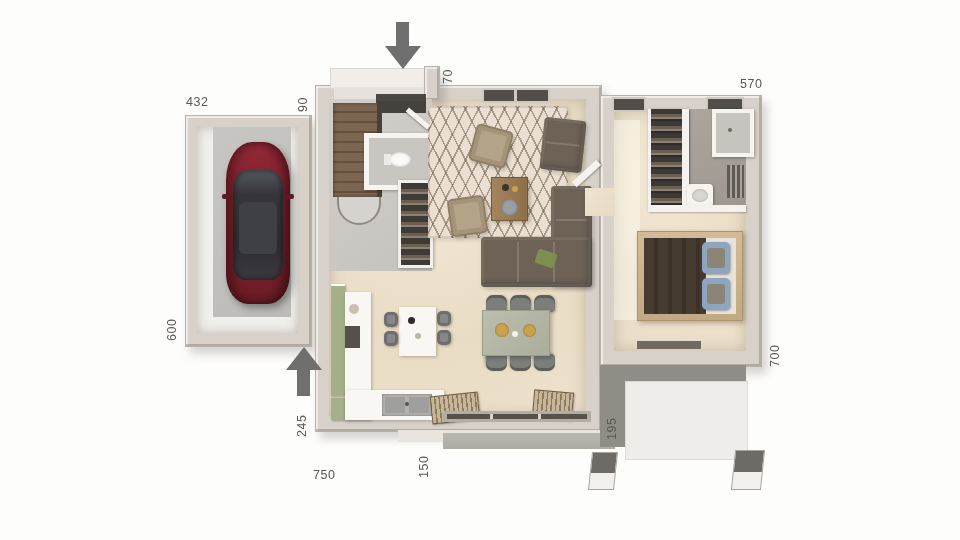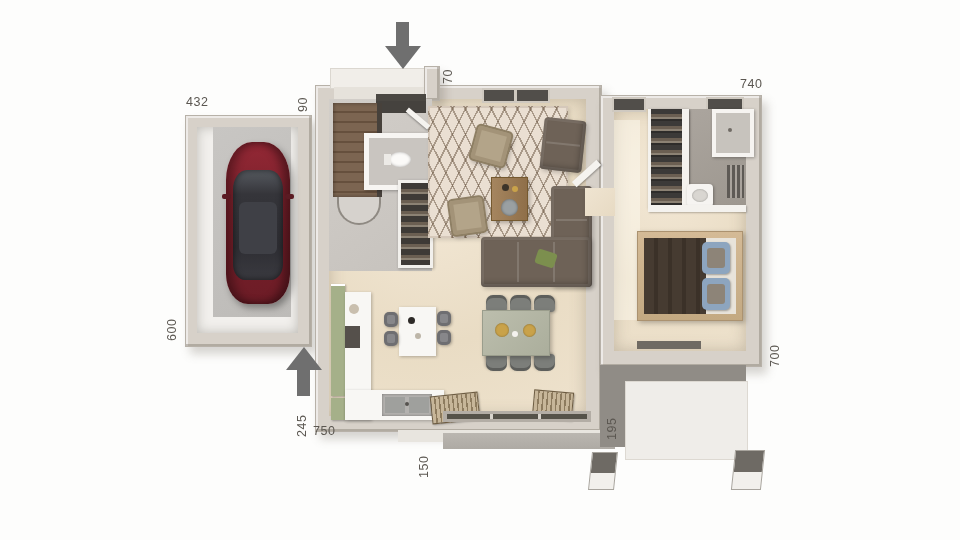--- a/index.html
+++ b/index.html
@@ -196,21 +196,21 @@
     <div class="head-down" style="left:1px;top:24px;"></div>
   </div>
   <div class="arrow" style="left:285px;top:347px;width:38px;height:50px;">
     <div class="head-up" style="left:1px;top:0;"></div>
     <div class="shaft" style="left:12px;top:22px;height:27px;"></div>
   </div>
 
   <span class="dim" style="left:186px;top:95px;">432</span>
   <span class="dim rot" style="left:296px;top:112px;">90</span>
   <span class="dim rot" style="left:441px;top:84px;">70</span>
-  <span class="dim" style="left:740px;top:77px;">740</span>
+  <span class="dim" style="left:740px;top:77px;">570</span>
   <span class="dim rot" style="left:165px;top:341px;">600</span>
   <span class="dim rot" style="left:768px;top:367px;">700</span>
   <span class="dim rot" style="left:295px;top:437px;">245</span>
-  <span class="dim" style="left:313px;top:424px;text-align:right;">750</span>
+  <span class="dim" style="left:313px;top:468px;text-align:right;">750</span>
   <span class="dim rot" style="left:417px;top:478px;">150</span>
   <span class="dim rot" style="left:605px;top:440px;">195</span>
 
 </div>
 
 </body></html>

